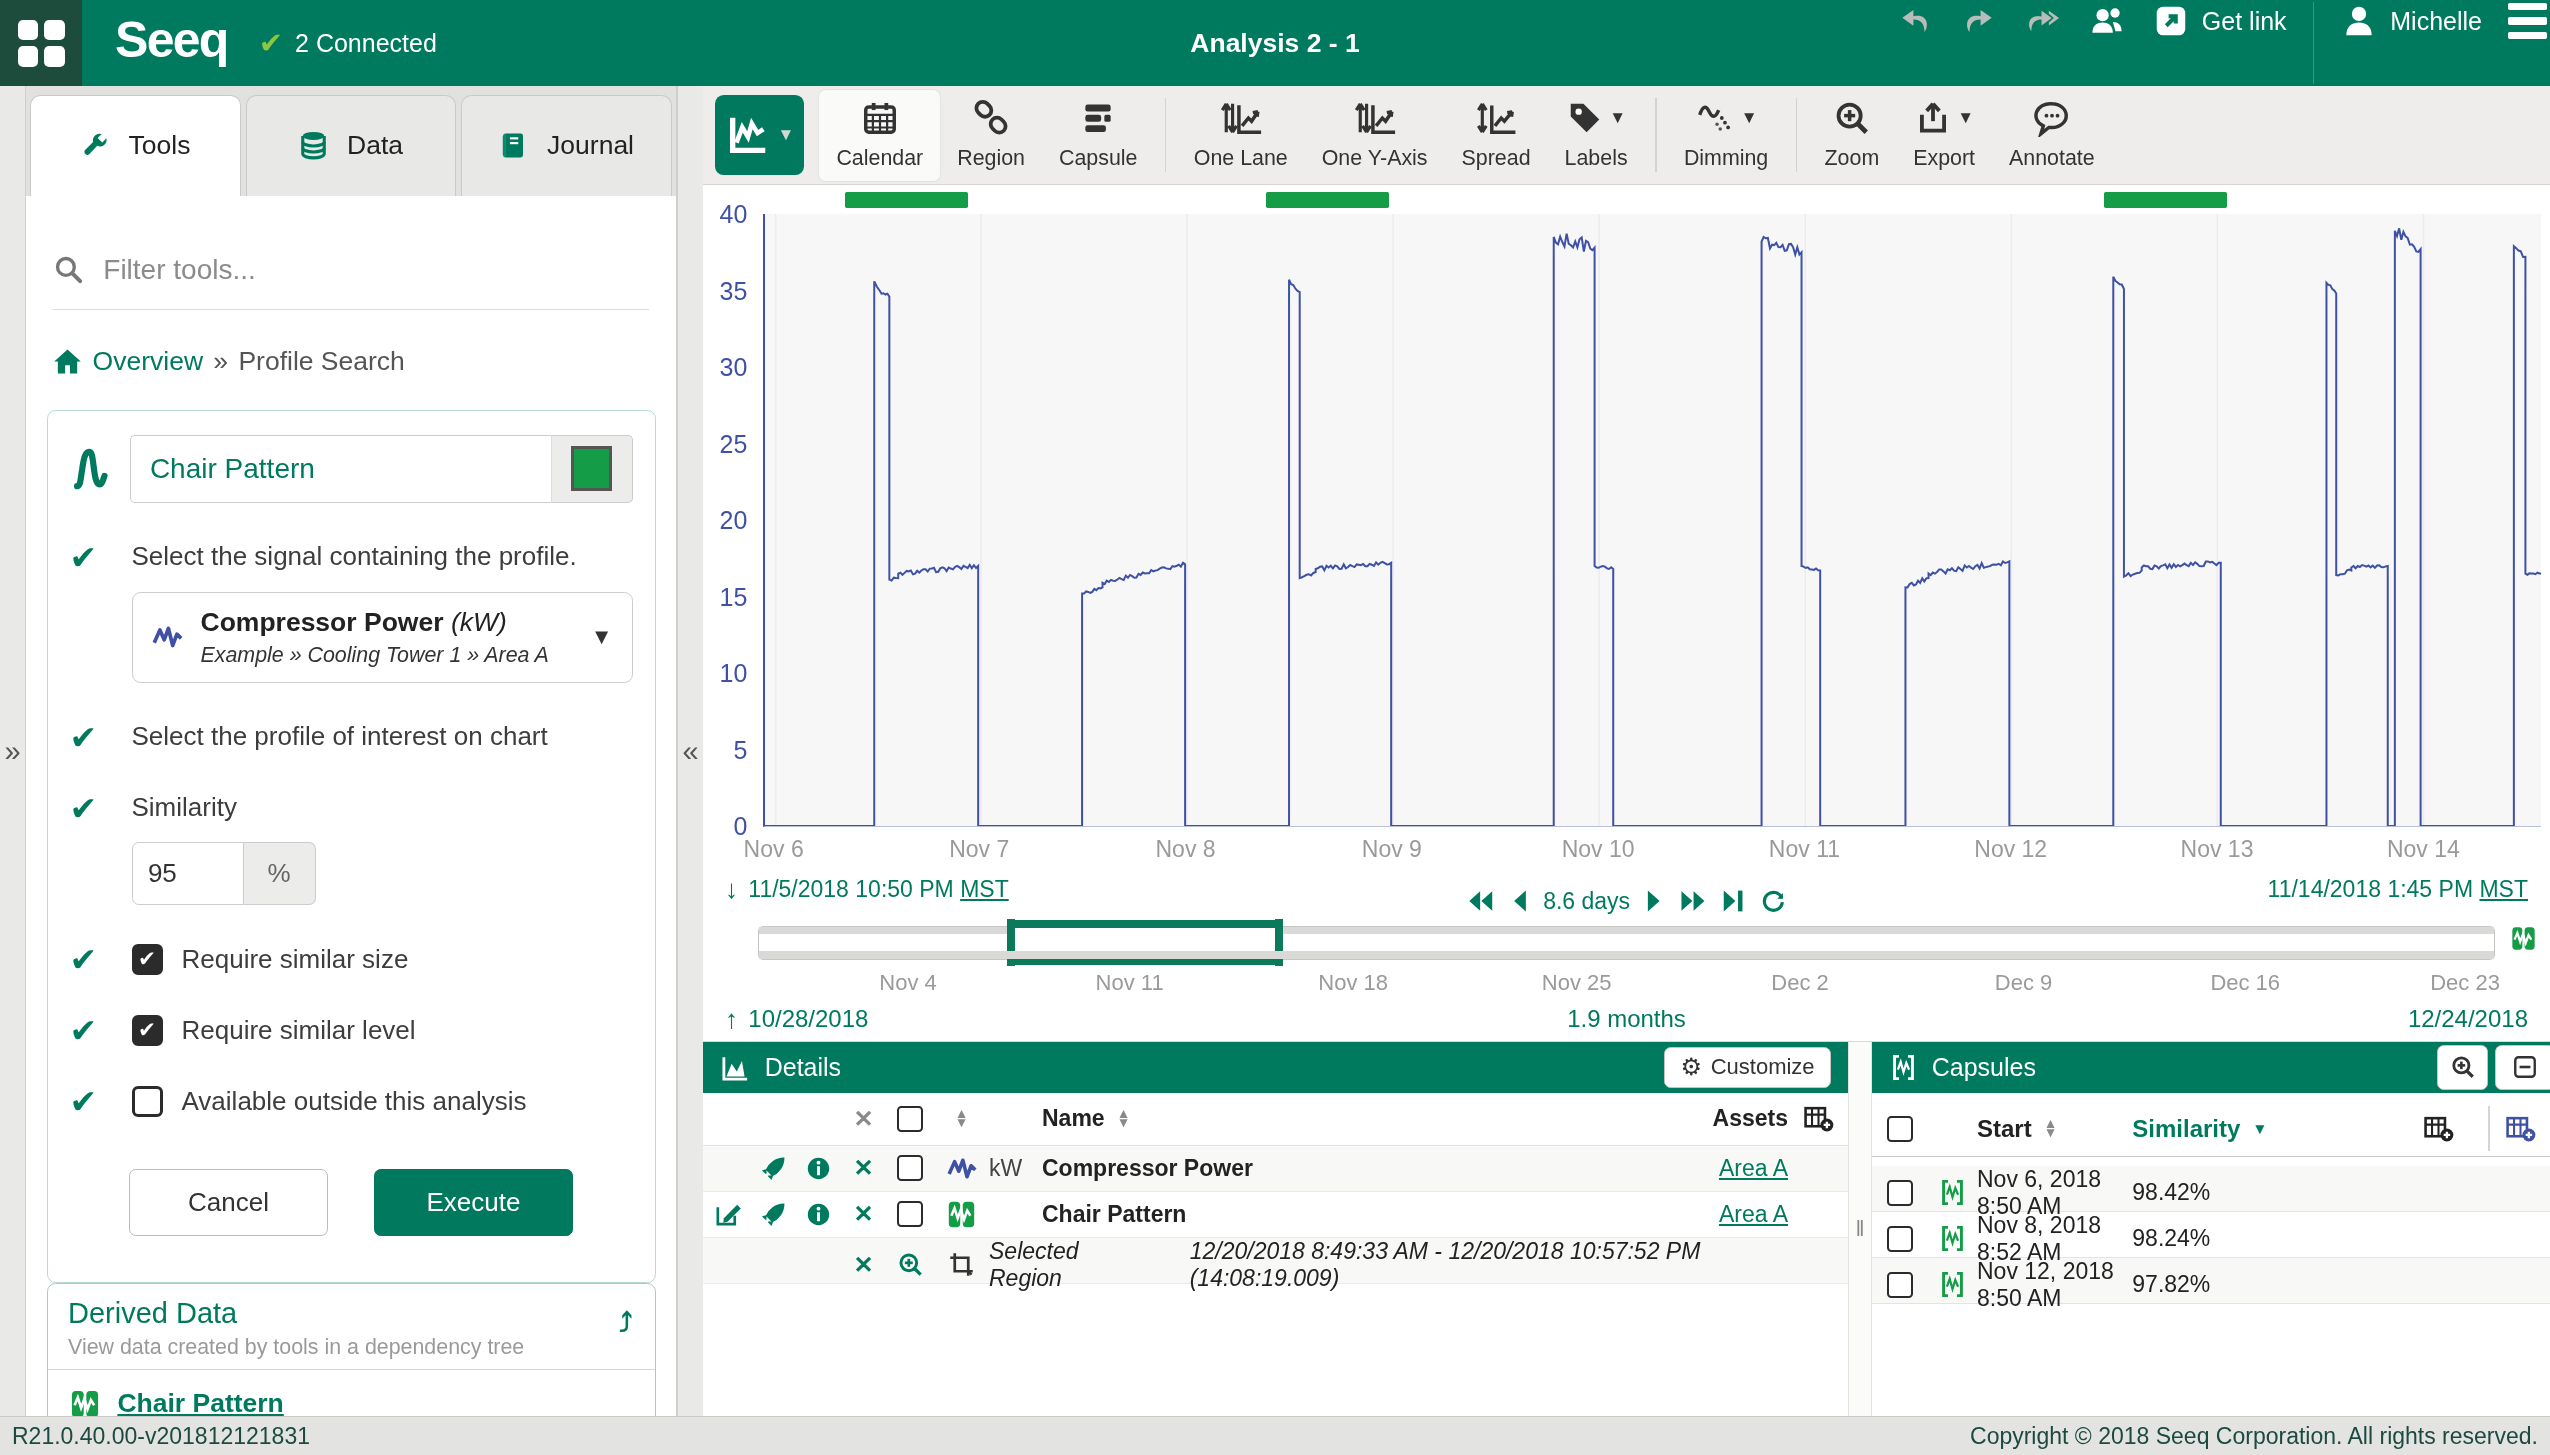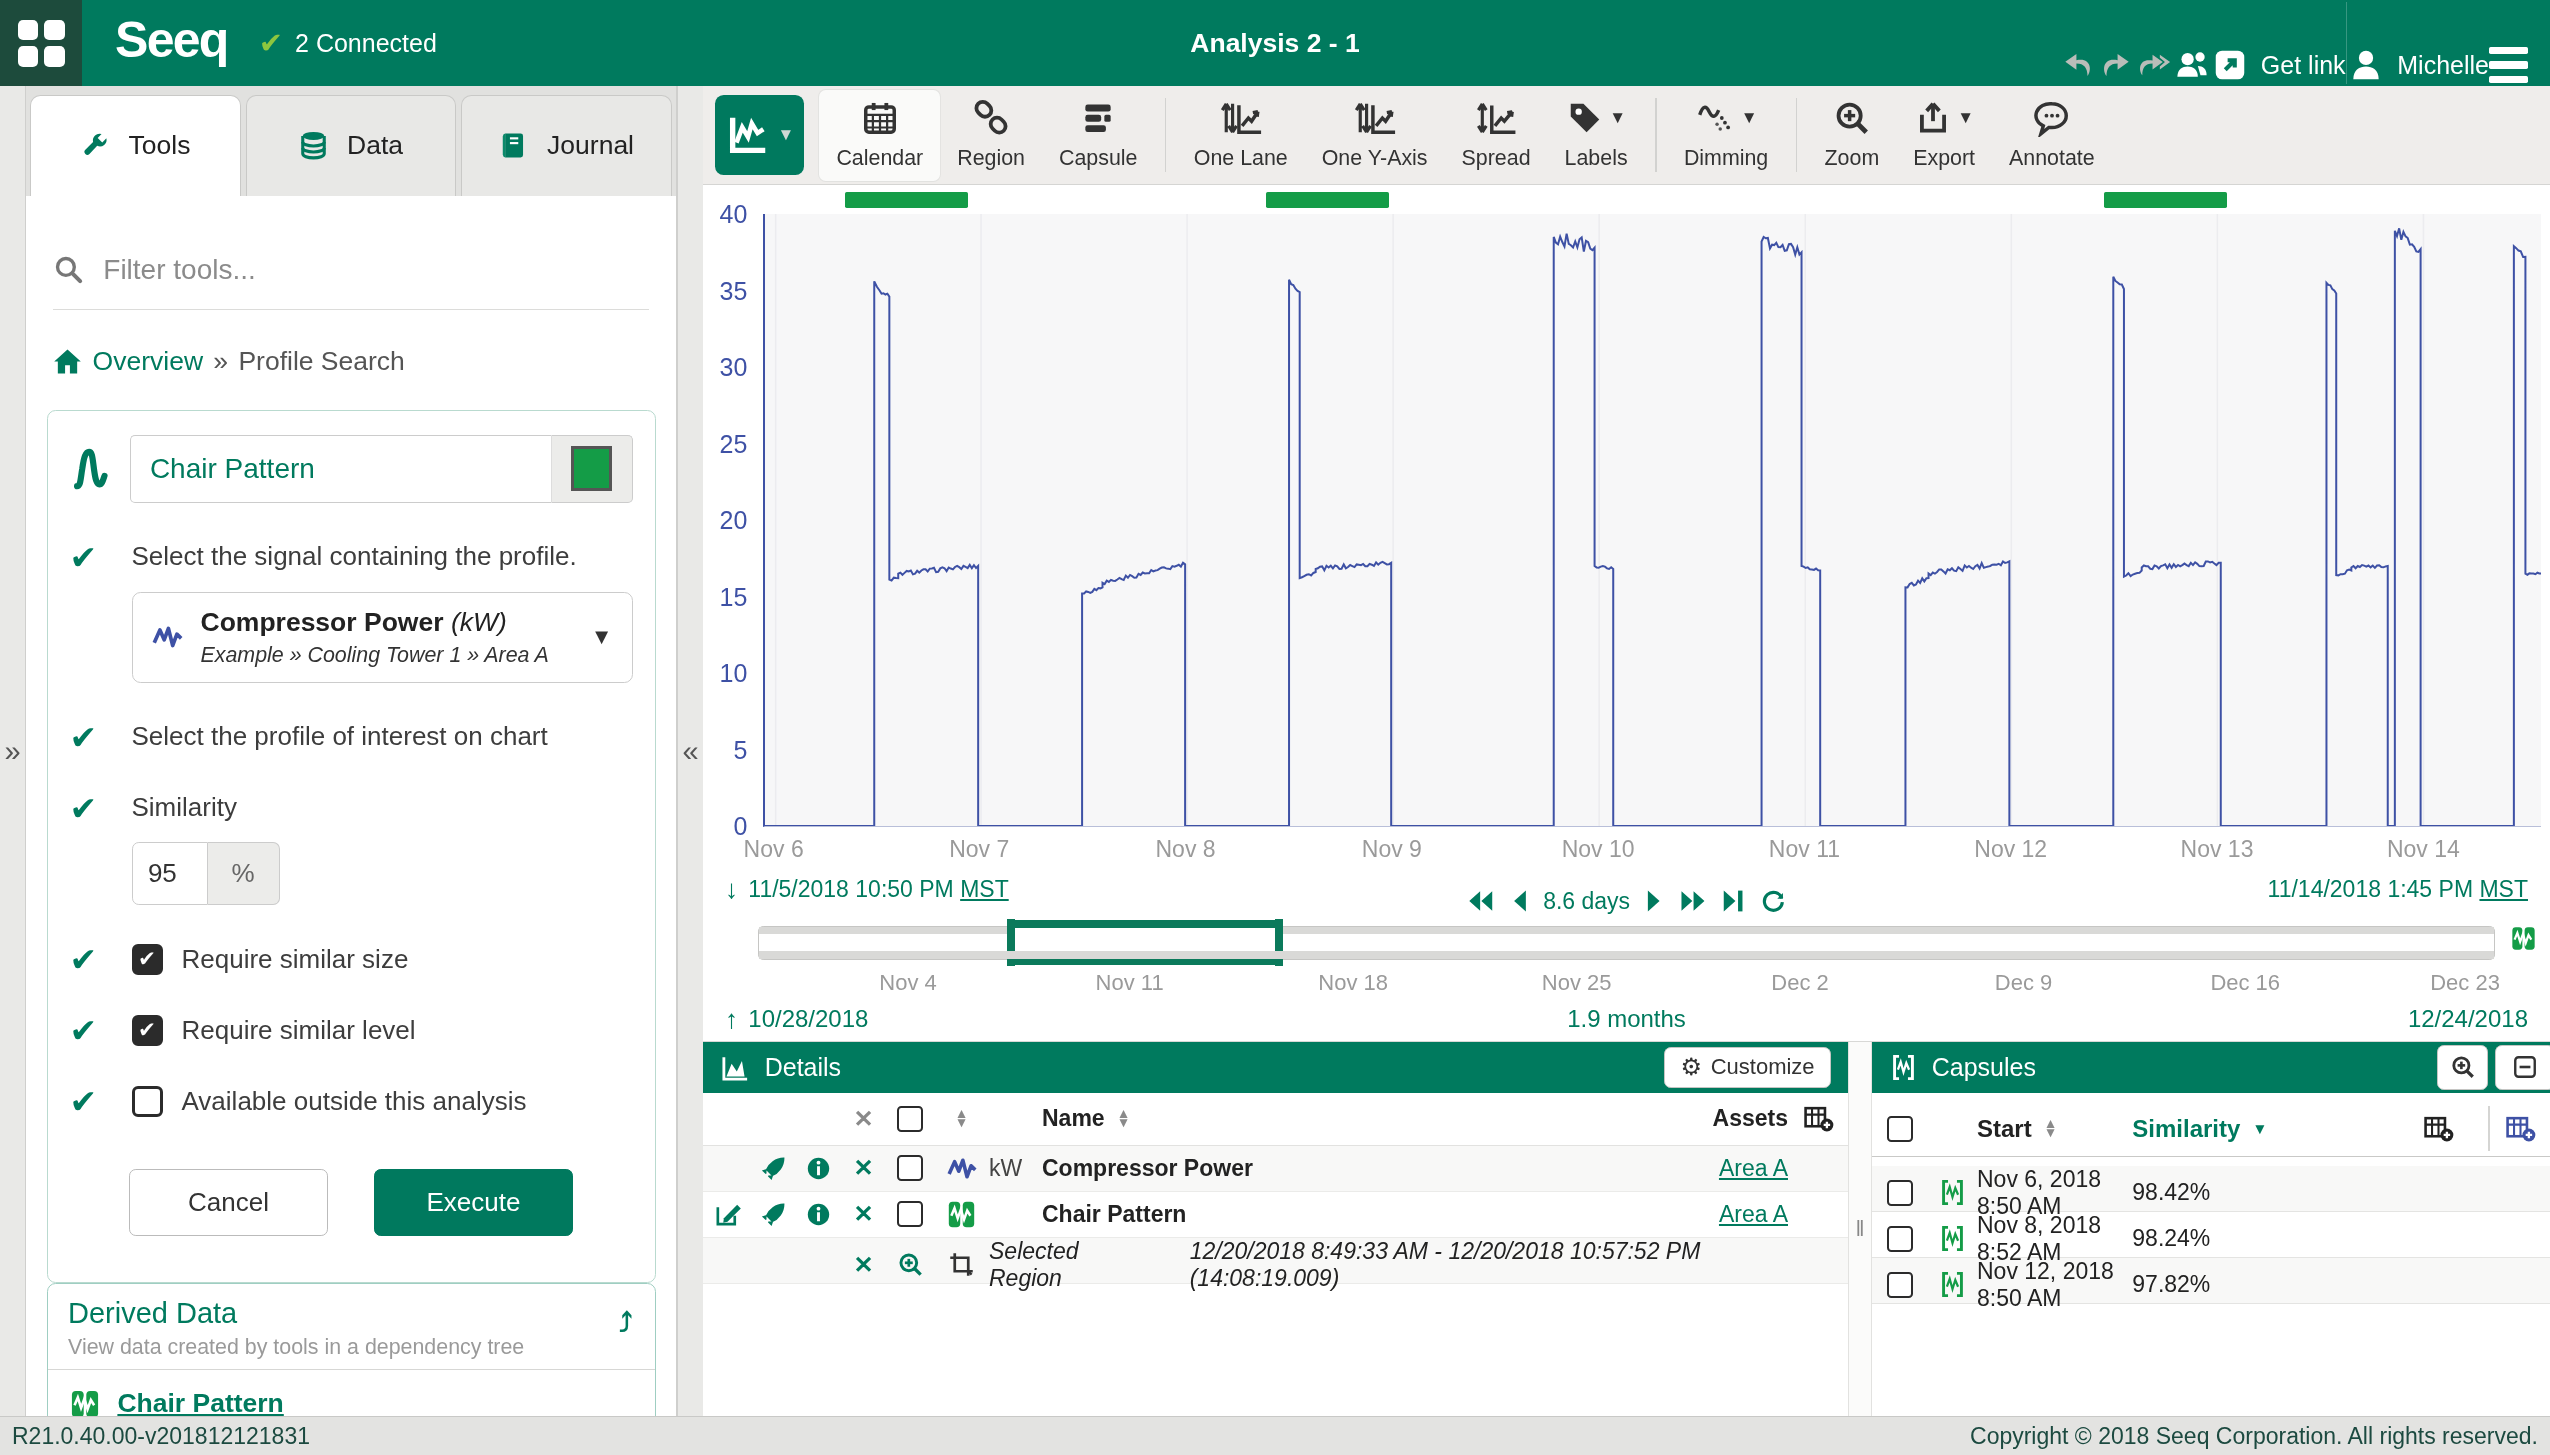--- a/index.html
+++ b/index.html
@@ -7,21 +7,21 @@
   *{box-sizing:border-box;}
   
   .hdr{height:86px;background:#007a5e;display:flex;align-items:center;color:#fff;position:relative;}
   .appbox{width:82px;height:86px;background:#1d4b3c;display:flex;align-items:center;justify-content:center;flex:none;}
   .appgrid{display:grid;grid-template-columns:20.5px 20.5px;grid-template-rows:20.5px 20.5px;gap:6px;}
   .appgrid span{background:#fff;border-radius:5.1px;}
   .logo{font-size:50px;font-weight:bold;letter-spacing:-1.7px;margin:0 31px 5.1px 33px;}
   .conn{display:flex;align-items:center;gap:12px;font-size:25px;}
   .conn .chk{color:#8dc63f;font-size:29px;}
   .hdr-title{position:absolute;left:50%;transform:translateX(-50%);font-size:26.5px;font-weight:bold;}
-  .hdr-right{margin-left:auto;display:flex;align-items:flex-end;padding-right:23px;}
+  .hdr-right{margin-left:auto;display:flex;align-items:flex-start;gap:26px;padding-right:4px;}
   .hicon{width:38px;height:38px;display:flex;align-items:center;justify-content:center;}
   .hdiv{width:1.7px;height:82px;background:rgba(255,255,255,.22);}
   .hlabel{font-size:25px;}
   .burger{display:flex;flex-direction:column;gap:6.8px;}
   .burger span{width:39px;height:7.7px;background:#fff;border-radius:1.7px;}
   
   .mid{display:flex;height:1330px;}
   .edge{width:26px;background:#e9e9e7;border-right:0.9px solid #cfcfcd;display:flex;align-items:center;justify-content:center;color:#555;font-size:29px;cursor:pointer;}
   .edge.r{border-left:0.9px solid #cfcfcd;border-right:none;}
   
@@ -45,21 +45,21 @@
   .step{display:flex;margin-top:38px;}
   .step .ck{width:62px;flex:none;color:#007a5e;font-size:33px;line-height:1;}
   .step .body{flex:1;font-size:26px;color:#3d3d3d;}
   .sel{margin-top:20.5px;border:1.7px solid #ccc;border-radius:8.6px;padding:13.7px 51px 13.7px 17px;display:flex;align-items:center;gap:17px;position:relative;cursor:pointer;}
   .sel .tt{font-size:26.5px;color:#222;}
   .sel .tt b{font-weight:bold;}
   .sel .tt i{font-style:italic;}
   .sel .sub{font-size:21.4px;font-style:italic;color:#333;margin-top:5.1px;}
   .sel .caret{position:absolute;right:19px;top:50%;transform:translateY(-50%);color:#333;font-size:22px;}
   .simgrp{display:flex;margin-top:19px;}
-  .simgrp input{width:76px;height:63px;border:1.7px solid #ccc;border-radius:6.8px 0 0 6.8px;font-size:26px;color:#333;padding:0 15.4px;outline:none;font-family:"Liberation Sans",sans-serif;}
+  .simgrp input{width:112px;height:63px;border:1.7px solid #ccc;border-radius:6.8px 0 0 6.8px;font-size:26px;color:#333;padding:0 15.4px;outline:none;font-family:"Liberation Sans",sans-serif;}
   .simaddon{width:72px;background:#ececea;border:1.7px solid #ccc;border-left:none;border-radius:0 6.8px 6.8px 0;display:flex;align-items:center;justify-content:center;font-size:26px;color:#666;}
   .cbrow{display:flex;align-items:center;gap:19px;}
   .cb{width:31px;height:31px;border:3.4px solid #2b2b2b;border-radius:6px;background:#fff;flex:none;cursor:pointer;display:flex;align-items:center;justify-content:center;}
   .cb.checked{background:#2b2b2b;color:#fff;font-size:21.4px;}
   .btnrow{display:flex;justify-content:center;gap:46px;margin:51px 0 22px 0;}
   .btn{height:67px;width:199px;border-radius:6.8px;font-size:26px;display:flex;align-items:center;justify-content:center;cursor:pointer;}
   .btn.ghost{background:#fff;border:1.7px solid #bbb;color:#333;}
   .btn.primary{background:#00795e;color:#fff;border:1.7px solid #00795e;}
   .derived{margin-top:auto;margin-bottom:13.7px;border:1.7px solid #9fcec2;border-radius:8.6px;background:#fff;}
   .derived .hd{padding:13.7px 20.5px 8.6px 20.5px;position:relative;}

